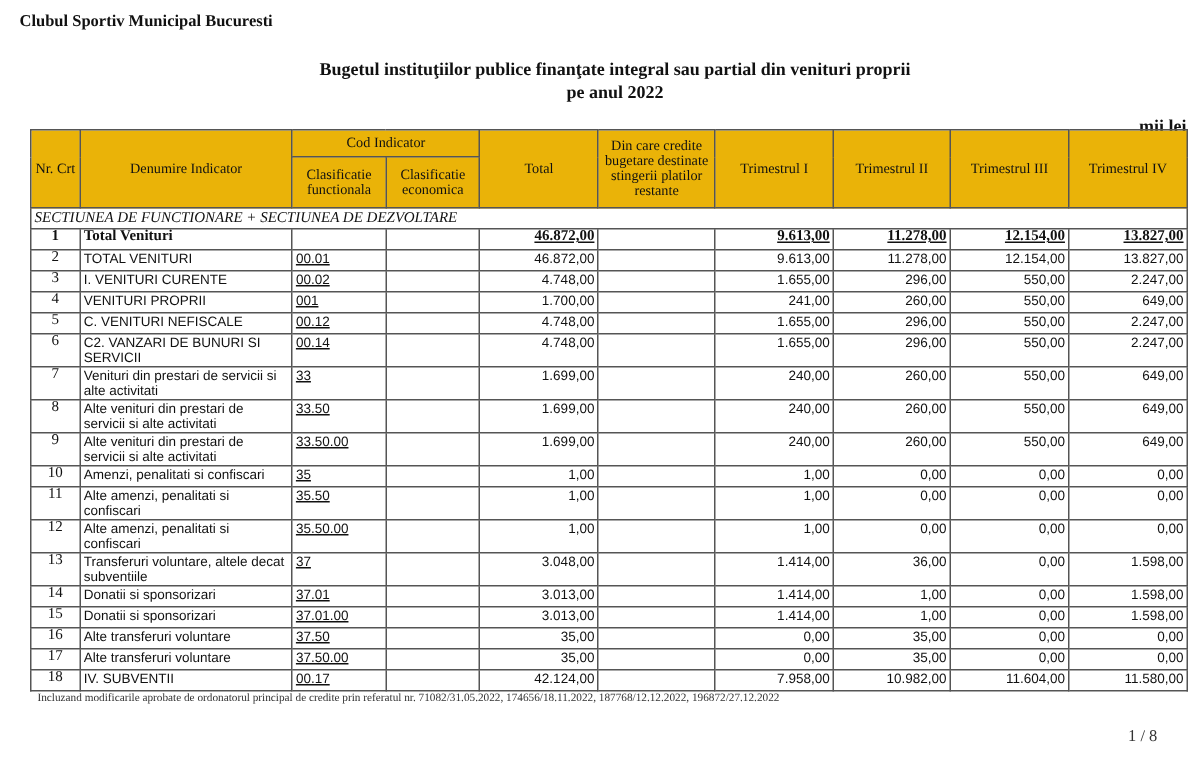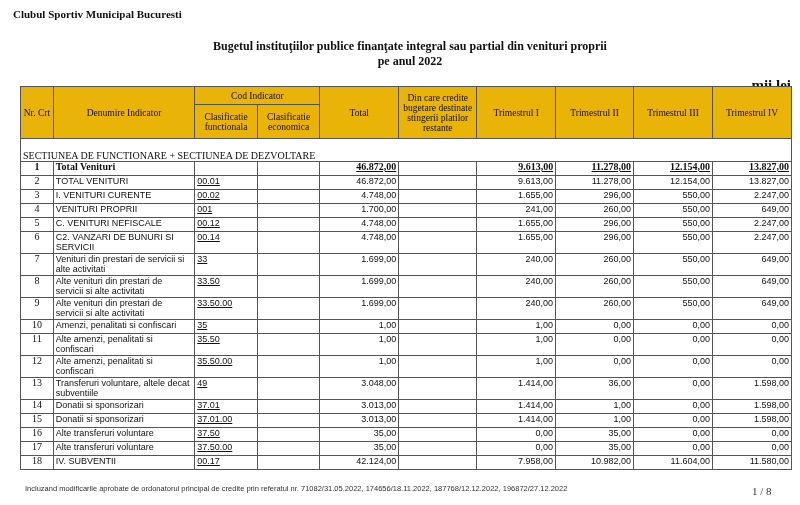--- a/index.html
+++ b/index.html
@@ -2,35 +2,35 @@
 <html><head>
 <meta charset="utf-8">
 <style>
   * { box-sizing: border-box; margin: 0; padding: 0; }
   html, body { width: 800px; height: 505px; background: #ffffff; overflow: hidden; }
   body { font-family: "Liberation Serif", "DejaVu Serif", serif; color: #111; position: relative; }
   .org { position: absolute; left: 13px; top: 8px; font-size: 11px; font-weight: bold; text-align: right; }
   .title { position: absolute; left: 0; width: 800px; text-align: center; font-weight: bold; font-size: 12px; }
   .t1 { top: 39px; left: 10px; }
   .t2 { top: 54px; left: 10px; }
-  .units { position: absolute; right: 9px; top: 77px; font-size: 15px; font-weight: bold; }
+  .units { position: absolute; right: 9px; top: 77px; font-size: 12px; font-weight: bold; }
   table.budget { position: absolute; left: 20px; top: 86px; width: 772px; border-collapse: collapse; table-layout: fixed; font-size: 9.5px; }
   table.budget td, table.budget th { border: 1px solid #555; padding: 0 2px; line-height: 10px; vertical-align: top; }
   table.budget th { background: #eab308; font-weight: normal; text-align: center; vertical-align: middle; font-size: 9.5px; line-height: 10px; }
   .hdr-tall th { height: 18px; }
   td.nr { text-align: center; font-family: "Liberation Serif", serif; font-size: 10px; }
   td.name { font-family: "Liberation Sans", "DejaVu Sans", sans-serif; font-size: 9px; }
   td.code { font-family: "Liberation Sans", "DejaVu Sans", sans-serif; font-size: 9px; text-decoration: underline; }
   td.num { text-align: right; font-family: "Liberation Sans", "DejaVu Sans", sans-serif; font-size: 9px; }
   tr.bold td { font-weight: bold; font-family: "Liberation Serif", serif; font-size: 10px; }
-  tr.section td { font-size: 10px; font-family: "Liberation Serif", serif; padding-top: 12px; height: 14px; }
+  tr.section td { font-size: 10px; font-family: "Liberation Serif", serif; padding-top: 2px; height: 14px; font-style: italic; }
   tr.r1 td { height: 14px; }
   tr.r2 td { height: 22px; }
   .footer1 { position: absolute; left: 25px; top: 475px; font-size: 7.5px; font-family: "Liberation Sans", sans-serif; color: #333; margin-top: 38px; }
-  .footer2 { position: absolute; left: 25px; top: 484px; font-size: 7.5px; font-family: Liberation Sans, sans-serif; color: #333; }
+  .footer2 { position: absolute; left: 25px; top: 460px; font-size: 7.5px; font-family: Liberation Serif, serif; color: #333; }
   .pager { position: absolute; left: 752px; top: 485px; font-size: 11px; color: #333; }
 </style>
 </head>
 <body>
 
 <div class="org">Clubul Sportiv Municipal Bucuresti</div>
 <div class="title t1">Bugetul instituţiilor publice finanţate integral sau partial din venituri proprii</div>
 <div class="title t2">pe anul 2022</div>
 <div class="units">mii lei</div>
 
@@ -208,21 +208,21 @@
         <td class="num">1,00</td>
         <td class="num"></td>
         <td class="num">1,00</td>
         <td class="num">0,00</td>
         <td class="num">0,00</td>
         <td class="num">0,00</td>
       </tr>
       <tr class="r2">
         <td class="nr">13</td>
         <td class="name">Transferuri voluntare, altele decat subventiile</td>
-        <td class="code">49</td>
+        <td class="code">37</td>
         <td class="code"></td>
         <td class="num">3.048,00</td>
         <td class="num"></td>
         <td class="num">1.414,00</td>
         <td class="num">36,00</td>
         <td class="num">0,00</td>
         <td class="num">1.598,00</td>
       </tr>
       <tr class="r1">
         <td class="nr">14</td>

